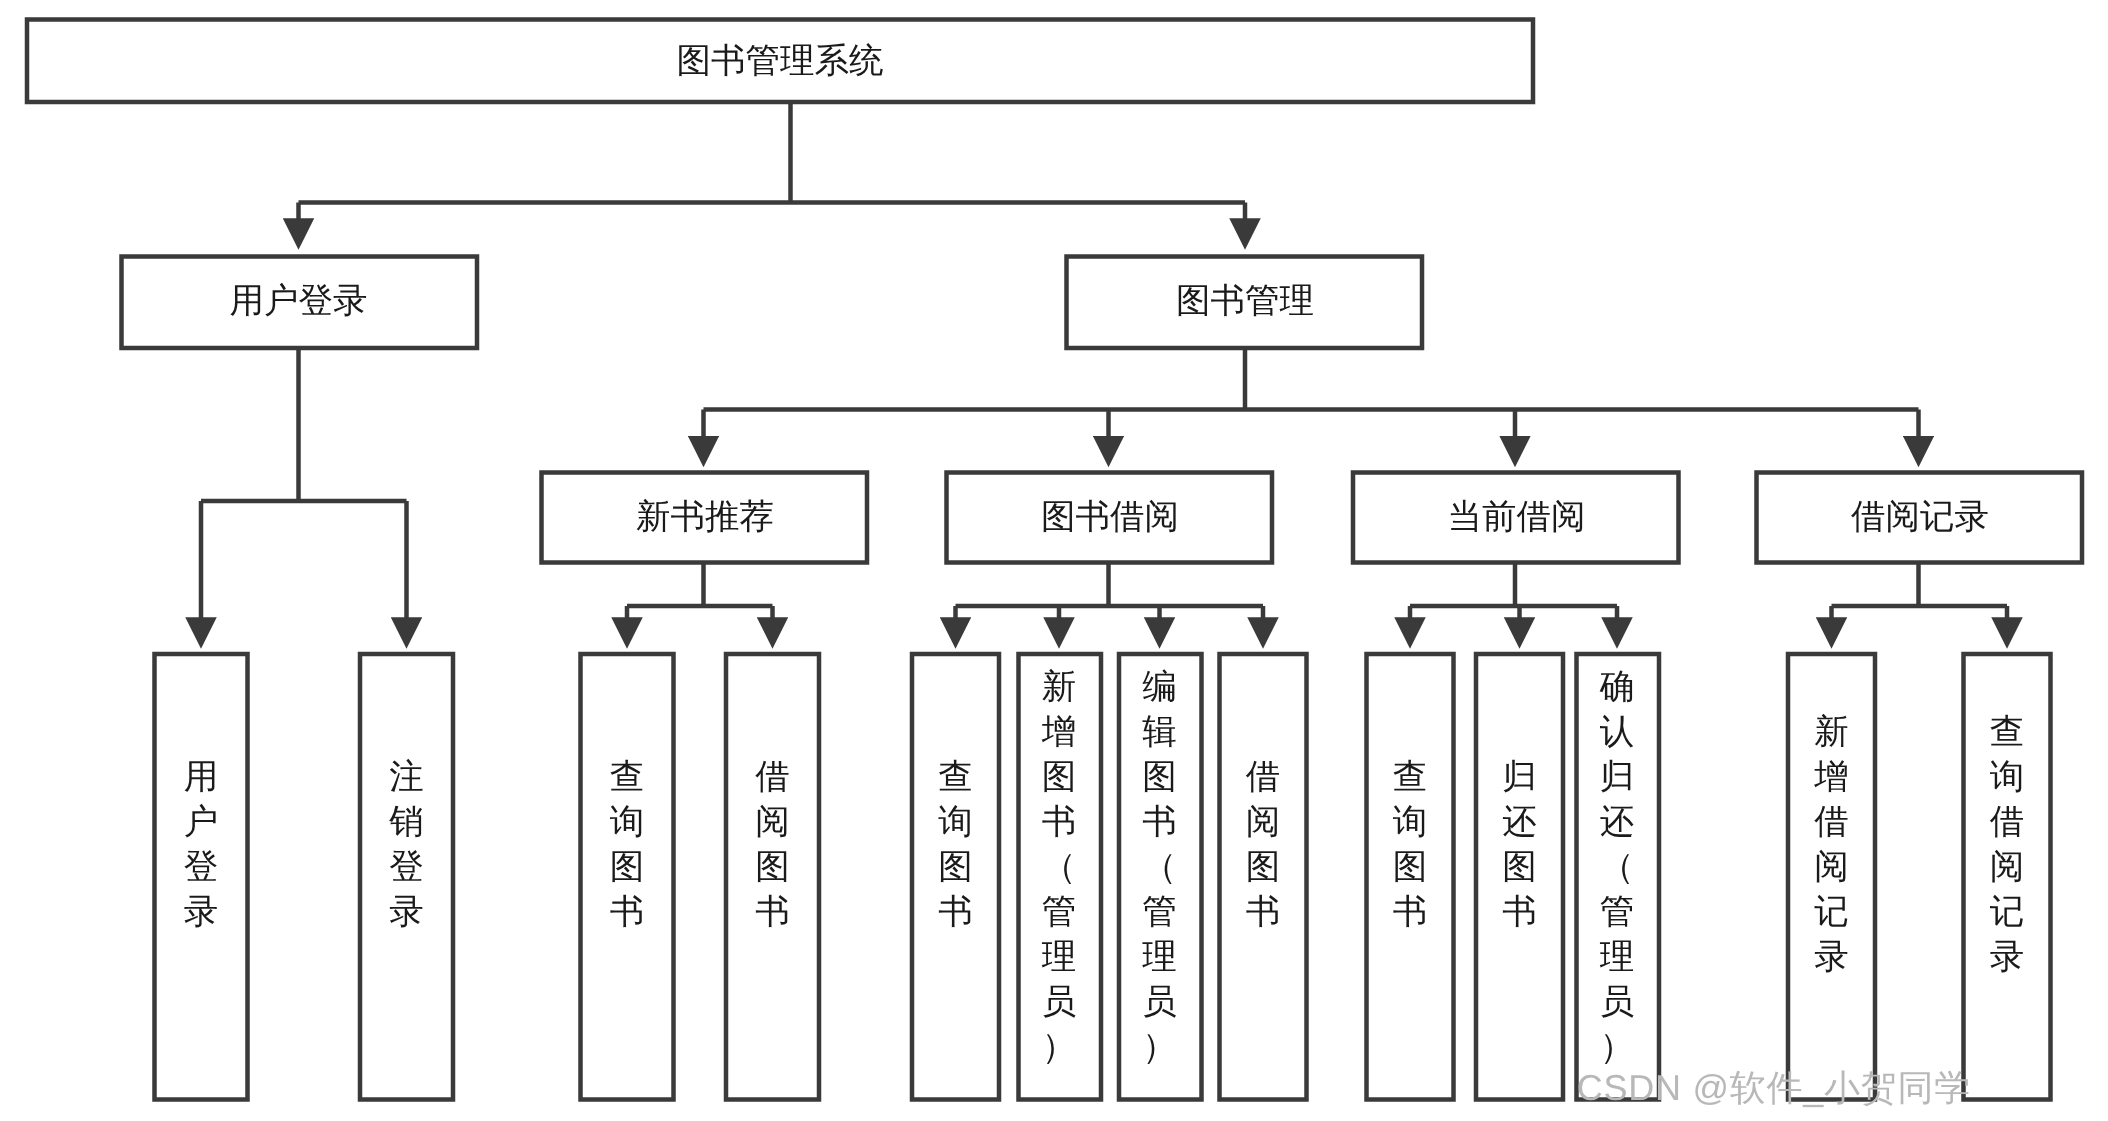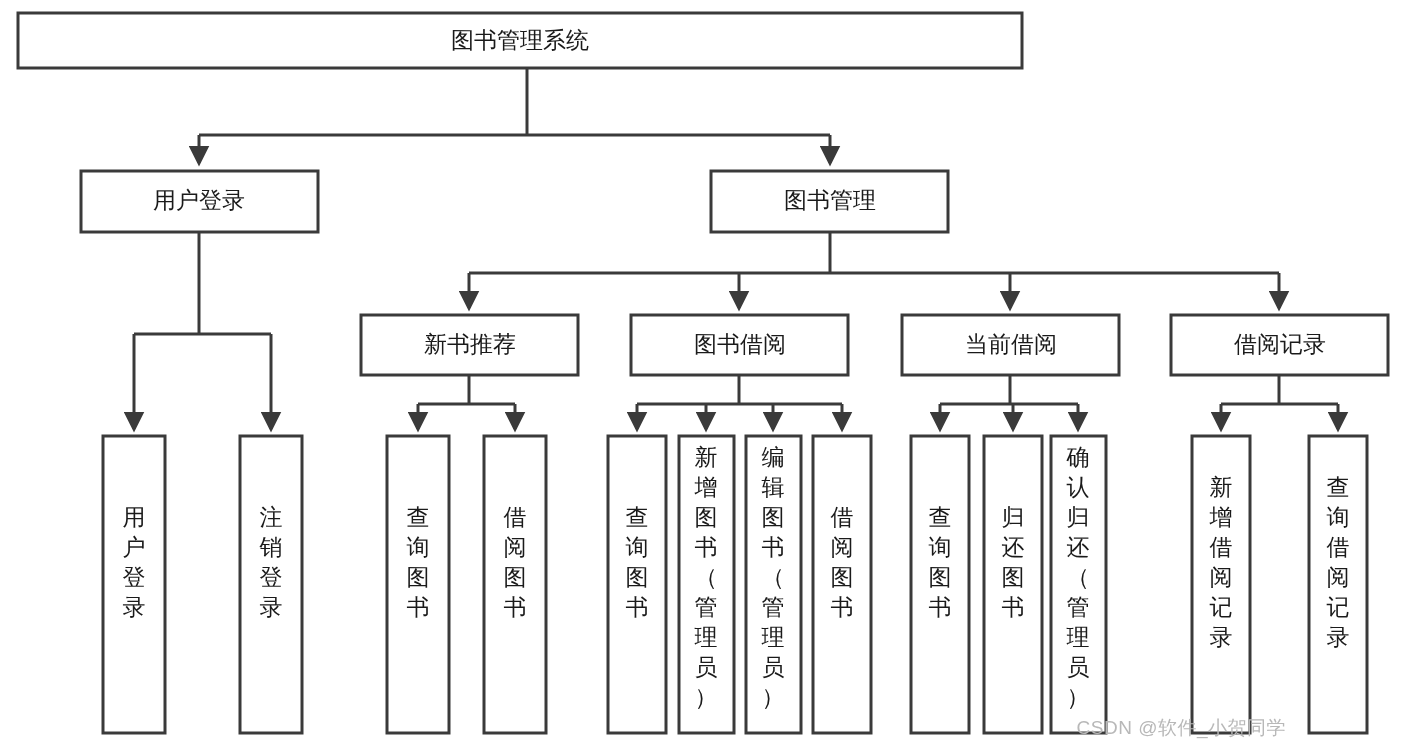--- a/index.html
+++ b/index.html
@@ -11,20 +11,21 @@
     width: 1405px;
     height: 747px;
     font-family: "Liberation Sans", "DejaVu Sans", sans-serif;
     overflow: hidden;
   }
   #diagram-root {
     position: relative;
     width: 1300px;
     height: 747px;
     background: #ffffff;
+    padding-left: 28px;
   }
   svg#flow {
     position: absolute;
     left: 0;
     top: 0;
     width: 1405px;
     height: 747px;
   }
   .node-rect {
     fill: #ffffff;
@@ -51,21 +52,21 @@
   }
   .arrow-head {
     fill: #3a3a3a;
     stroke: none;
   }
   .watermark {
     position: absolute;
     right: 14px;
     bottom: 6px;
     font-family: "Liberation Sans", "DejaVu Sans", sans-serif;
-    font-size: 19px;
+    font-size: 24px;
     color: #b8b8b8;
     white-space: nowrap;
     letter-spacing: 0.5px;
   }
 </style>
 </head>
 <body>
 
 <div id="diagram-root">
 

